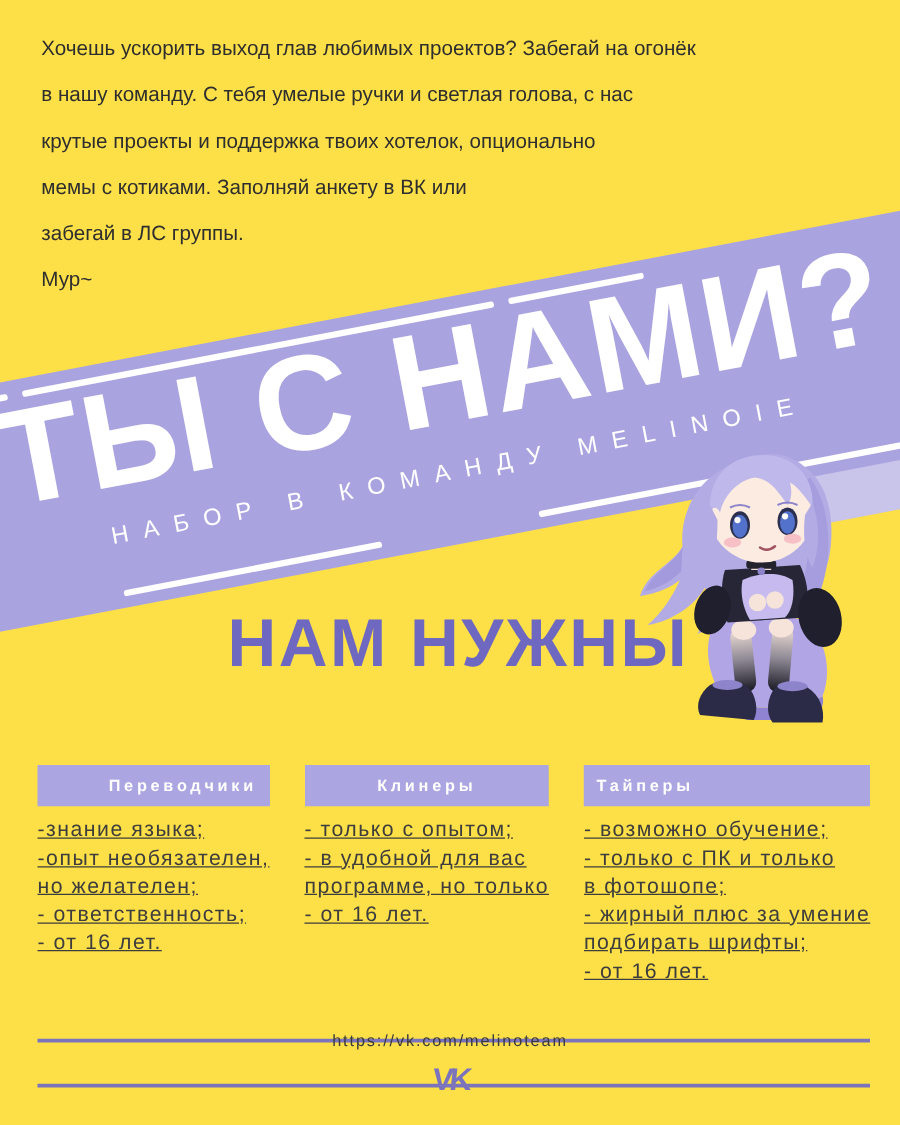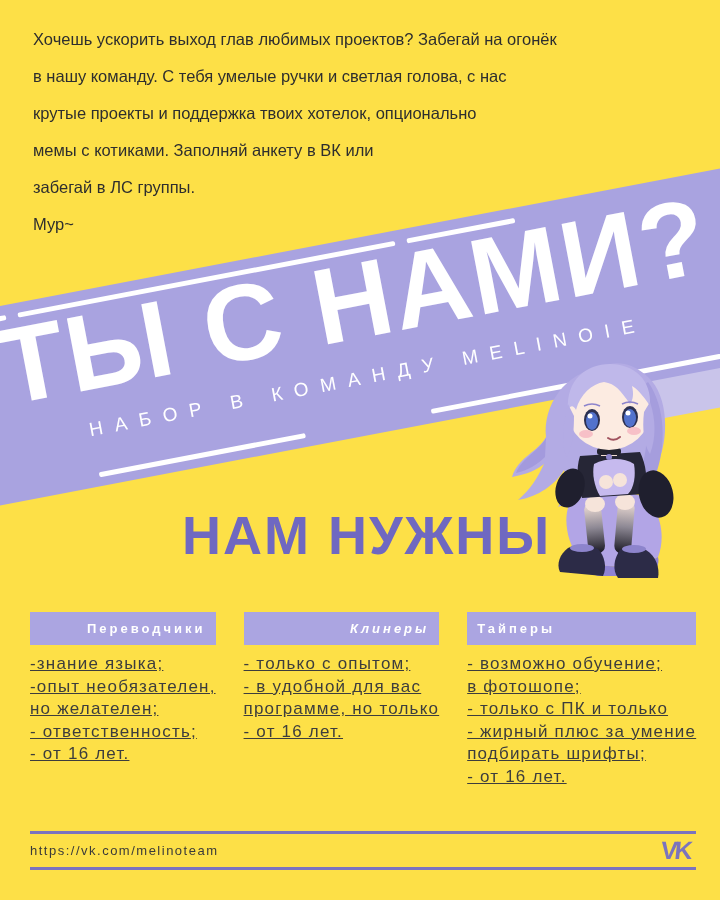--- a/index.html
+++ b/index.html
@@ -37,49 +37,49 @@
   .accent.b2{bottom:9px;left:606px;width:460px;}
   .stripe-light{
     position:absolute;left:615px;top:350px;width:220px;height:56px;
     background:var(--banner-light,#c9c4ea);
     transform:rotate(-10.8deg);z-index:1;
   }
   
   .needs{
     position:absolute;left:182px;top:484px;z-index:3;
     font-size:54px;font-weight:600;letter-spacing:2px;
-    color:var(--heading,#6f68c1);white-space:nowrap;margin-top:20px;
+    color:var(--heading,#6f68c1);white-space:nowrap;
   }
   
   .mascot{position:absolute;left:508px;top:352px;width:200px;height:230px;z-index:4;}
   
   .columns{
     position:absolute;left:30px;top:612px;width:658px;
     display:grid;grid-template-columns:1fr 1fr 1fr;column-gap:28px;z-index:5;
   }
   .col-header{
     height:33px;line-height:33px;background:var(--bar,#aba5e1);
     color:#ffffff;font-size:13px;font-weight:700;letter-spacing:3px;
     padding:0 10px;box-sizing:border-box;white-space:nowrap;
   }
   .col:nth-child(1) .col-header{text-align:right;}
-  .col:nth-child(2) .col-header{text-align:right;font-style:italic;}
+  .col:nth-child(2) .col-header{text-align:center;}
   .col:nth-child(3) .col-header{text-align:left;}
   .col-list{padding-top:8px;}
   .col-line{
     font-size:17px;line-height:22.5px;letter-spacing:1.2px;
     color:var(--text,#3d3d3d);white-space:nowrap;text-decoration:underline;
   }
   
   .footer{
     position:absolute;left:30px;top:831px;width:660px;height:33px;
     border-top:3px solid var(--accent-line,#7b74bd);
     border-bottom:3px solid var(--accent-line,#7b74bd);
-    display:flex;align-items:center;justify-content:space-between;
-    gap:12px;padding-right:6px;box-sizing:content-box;z-index:5;
+    display:flex;align-items:center;justify-content:center;
+    gap:12px;padding-right:6px;box-sizing:content-box;z-index:5;flex-direction:column;
   }
   .footer-url{
     font-size:13px;letter-spacing:1.5px;color:#3a3a3a;white-space:nowrap;
   }
   .vk-logo{
     font-size:25px;font-weight:800;color:var(--accent-line,#7b74bd);
     letter-spacing:-3px;transform:skewX(-6deg);line-height:1;
   }
 </style>
 </head>
@@ -189,22 +189,22 @@
         <div class="col-line">- в удобной для вас</div>
         <div class="col-line">программе, но только</div>
         <div class="col-line">- от 16 лет.</div>
       </div>
     </div>
 
     <div class="col">
       <div class="col-header">Тайперы</div>
       <div class="col-list">
         <div class="col-line">- возможно обучение;</div>
+        <div class="col-line">- только с ПК и только</div>
         <div class="col-line">в фотошопе;</div>
-        <div class="col-line">- только с ПК и только</div>
         <div class="col-line">- жирный плюс за умение</div>
         <div class="col-line">подбирать шрифты;</div>
         <div class="col-line">- от 16 лет.</div>
       </div>
     </div>
 
   </div>
 
   <div class="footer">
     <span class="footer-url">https://vk.com/melinoteam</span>

